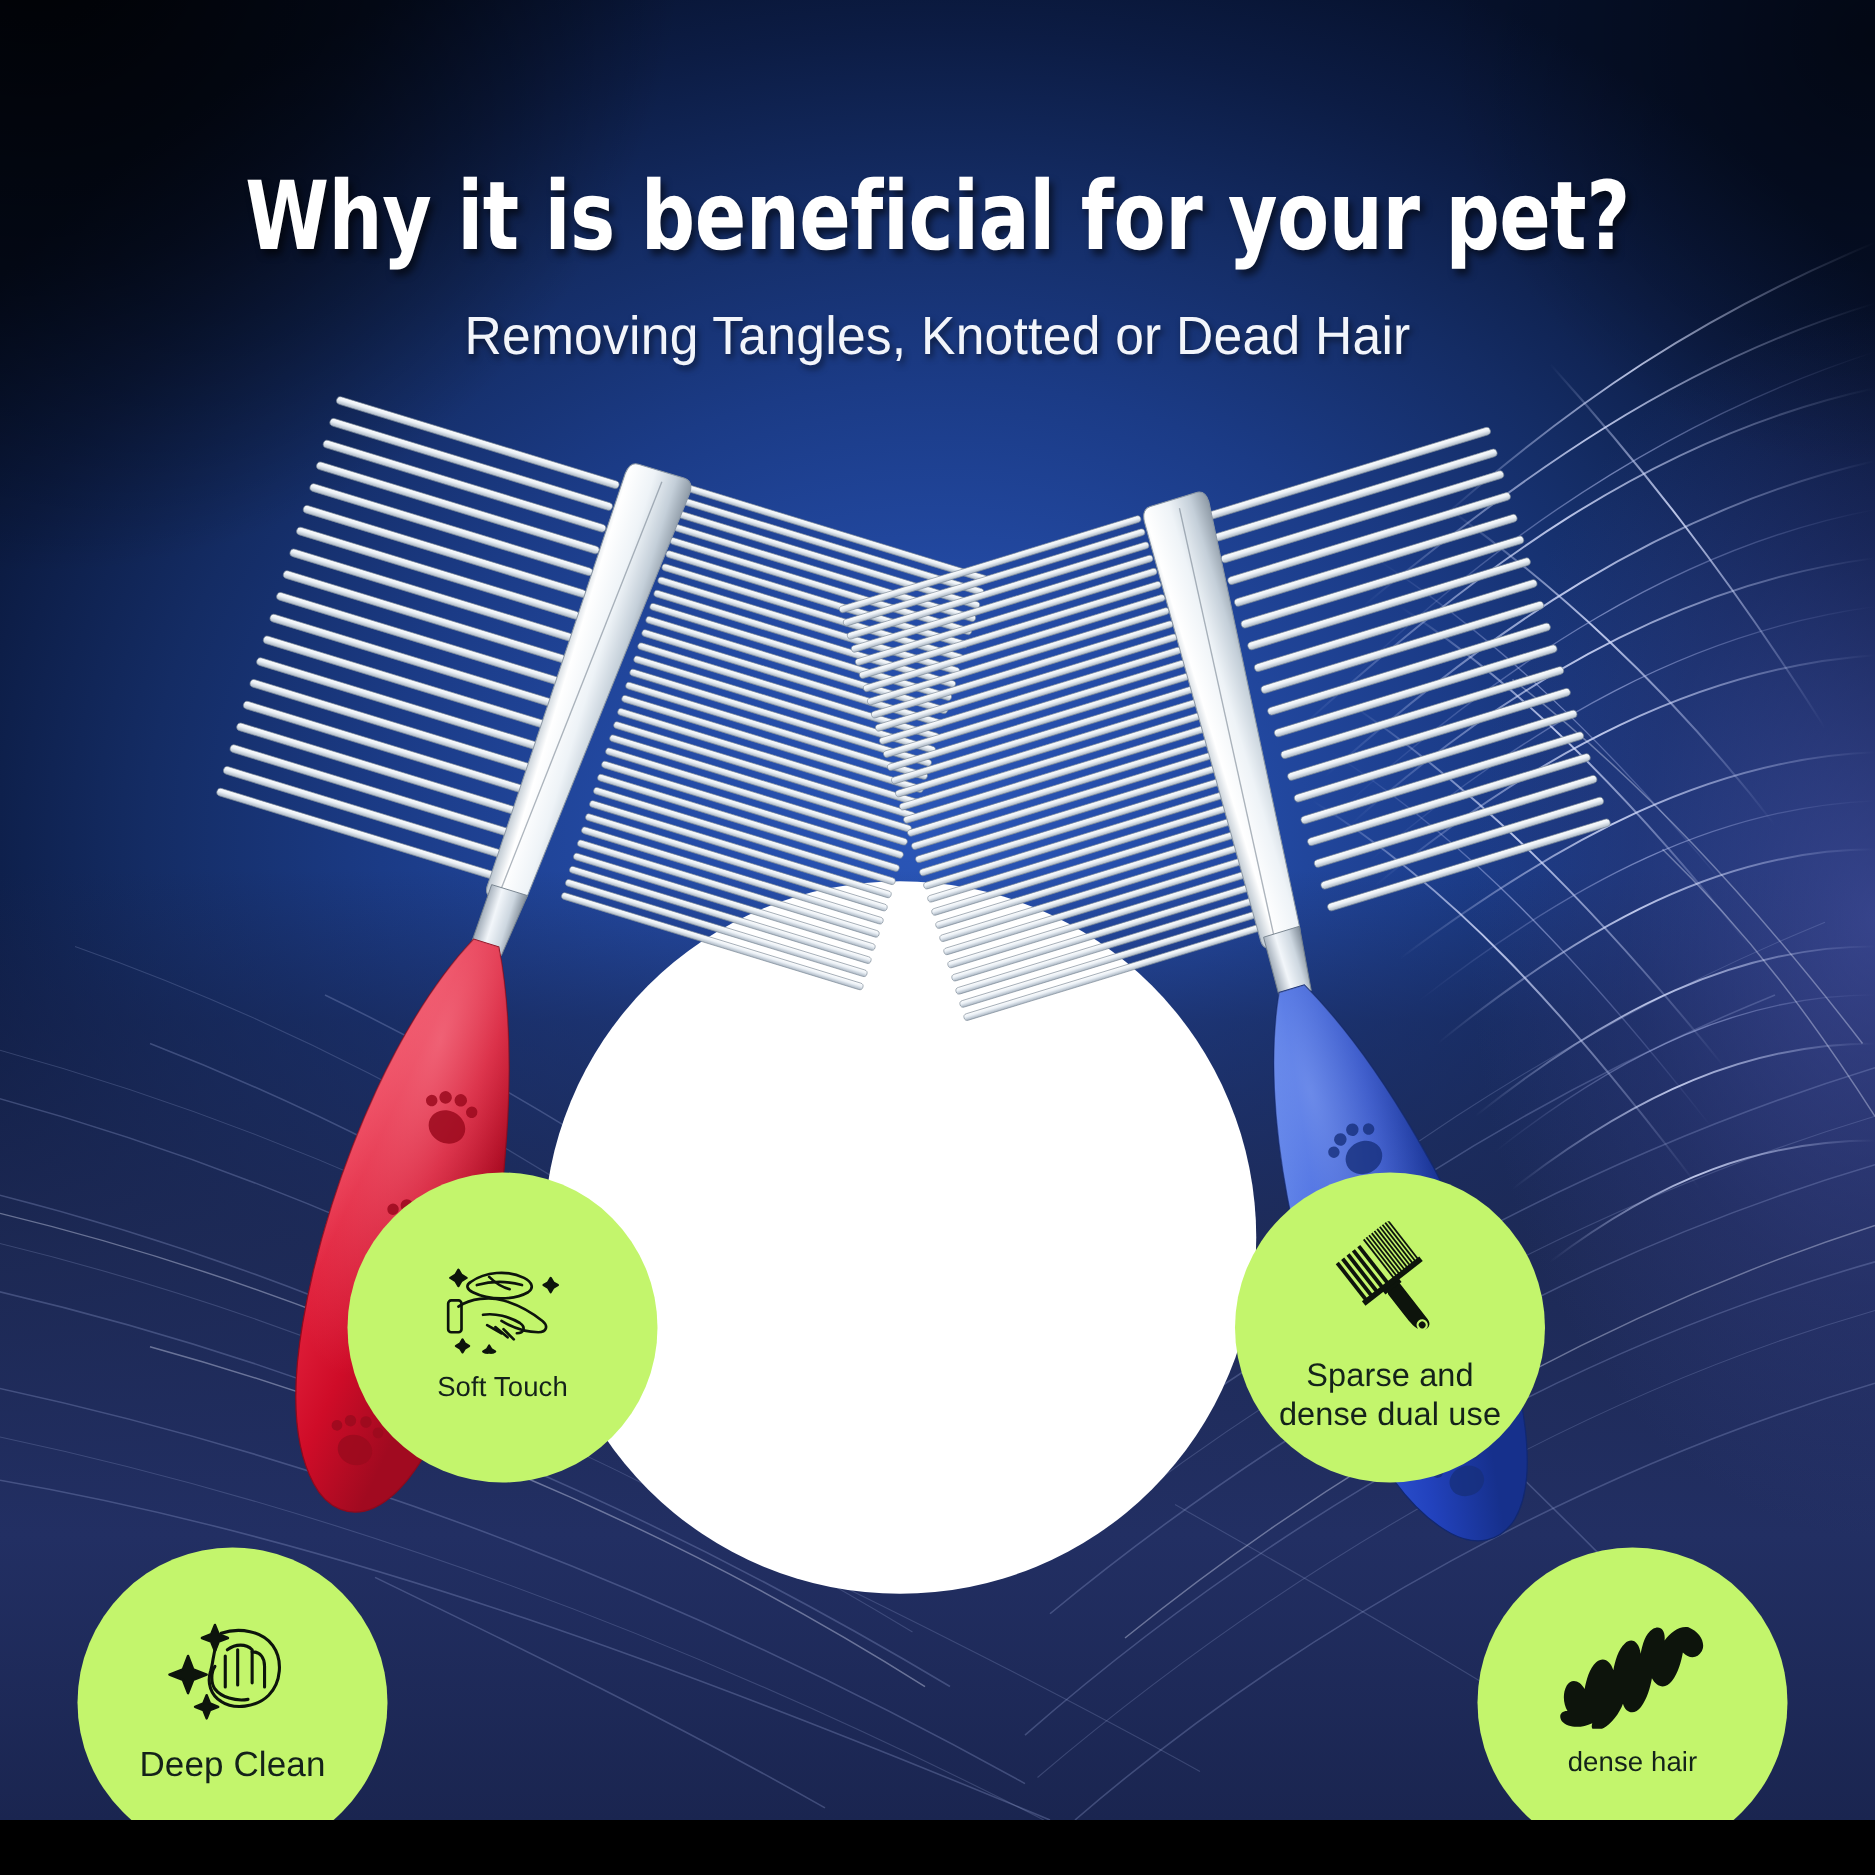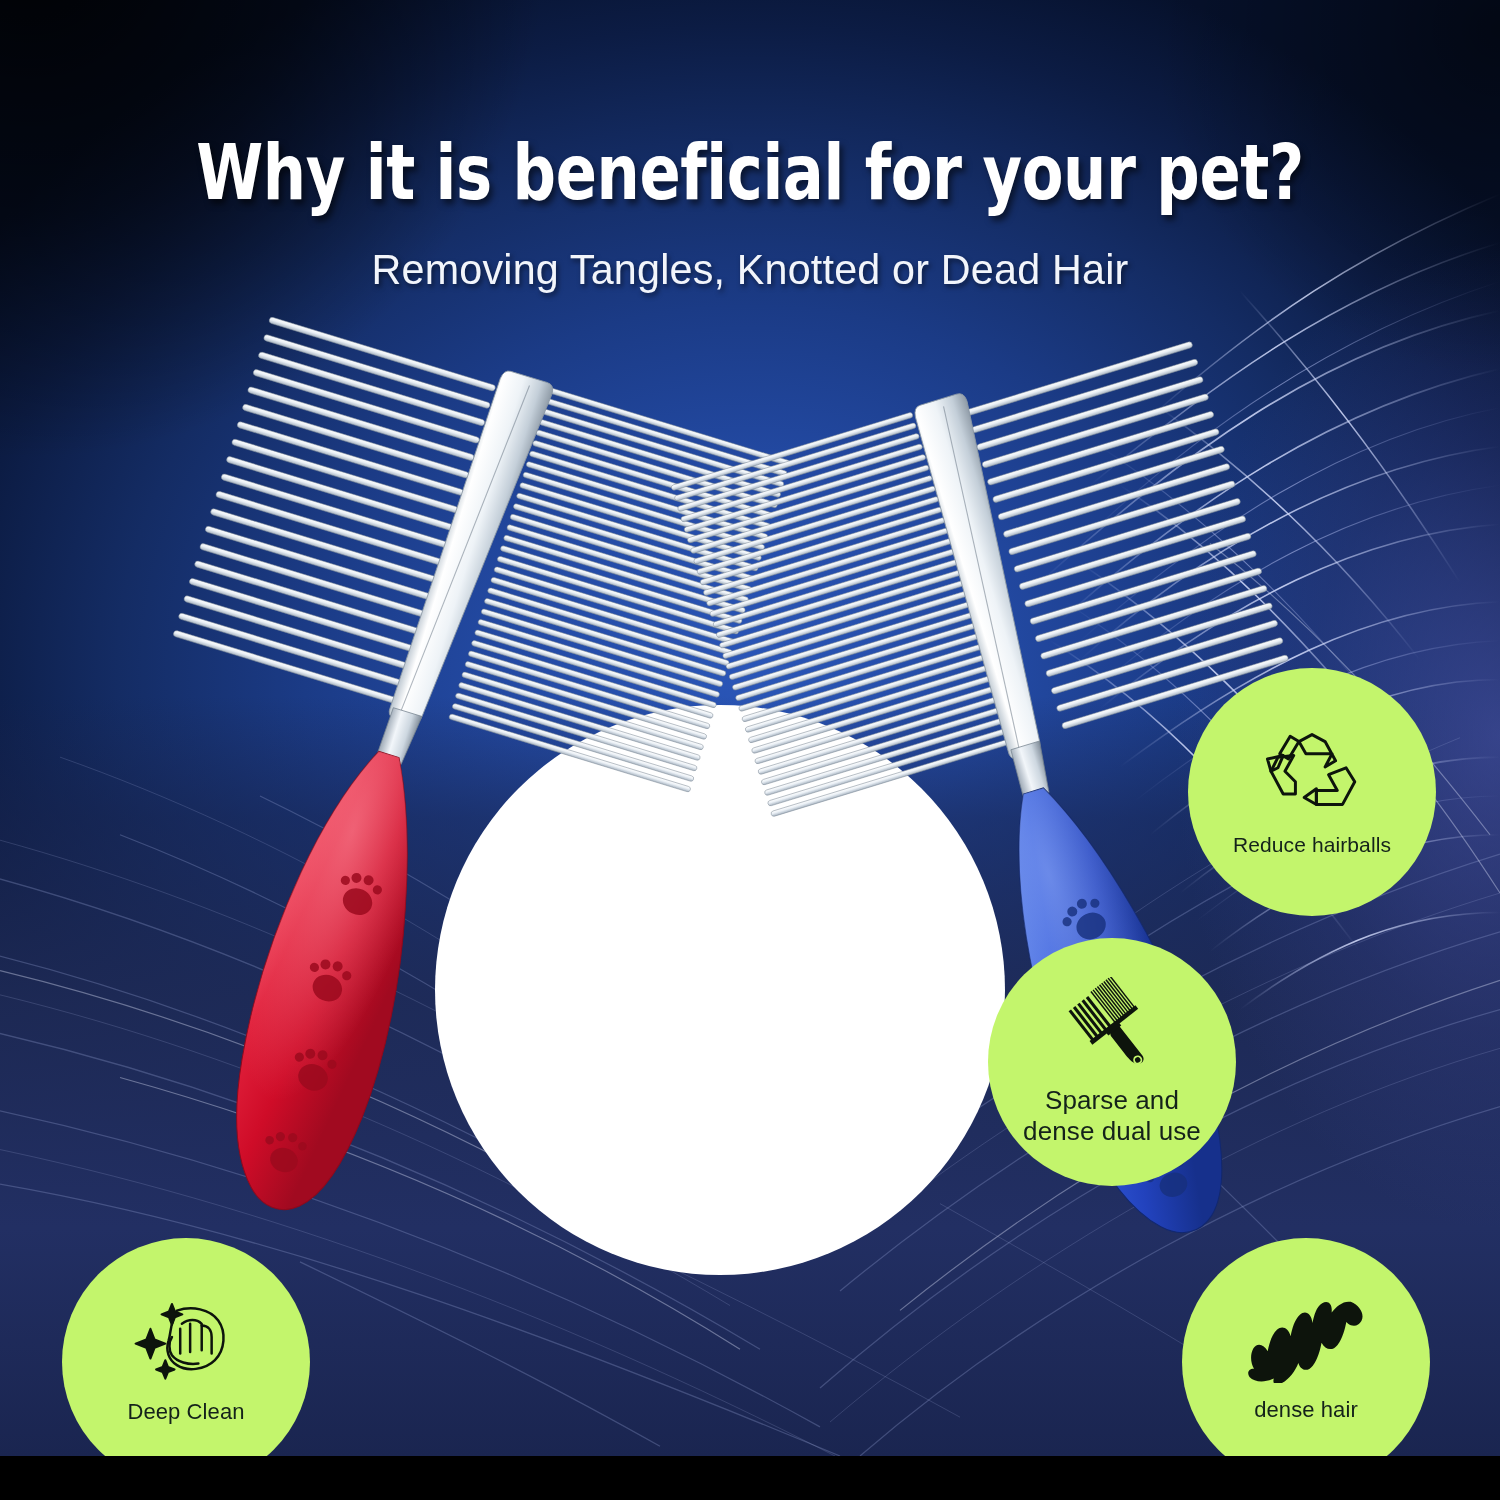--- a/index.html
+++ b/index.html
@@ -104,21 +104,21 @@
   
   #badge-remove-floating-hair { left:68px;  top:668px;  width:248px; height:248px; }
   #badge-soft-touch           { left:278px; top:938px;  width:248px; height:248px; }
   #badge-deep-clean           { left:62px;  top:1238px; width:248px; height:248px; }
   #badge-reduce-hairballs     { left:1188px;top:668px;  width:248px; height:248px; }
   #badge-dual-use             { left:988px; top:938px;  width:248px; height:248px; }
   #badge-fluffy-hair          { left:1182px;top:1238px; width:248px; height:248px; }
 
   #badge-remove-floating-hair .blabel { font-size:21px; margin-top:10px; }
   #badge-soft-touch .blabel           { font-size:22px; margin-top:14px; }
-  #badge-deep-clean .blabel           { font-size:22px; margin-top:14px; }
+  #badge-deep-clean .blabel           { font-size:28px; margin-top:14px; }
   #badge-reduce-hairballs .blabel     { font-size:21px; margin-top:14px; }
   #badge-dual-use .blabel             { font-size:26px; margin-top:8px; }
   #badge-fluffy-hair .blabel          { font-size:22px; margin-top:14px; }
 </style>
 </head>
 <body>
 
 <div id="canvas">
 
   <div class="bg-base"></div>
@@ -492,56 +492,62 @@
           <circle cx="-6" cy="-4" r="4.3"></circle>
             <circle cx="3" cy="-11" r="4.6"></circle>
           <circle cx="15" cy="-14" r="4.6"></circle>
             <circle cx="27" cy="-9" r="4.3"></circle>
         </g>
       </g>
     </svg>
   </div>
 
 
+  <div class="badge" id="badge-soft-touch">
+    <div class="bicon">
+      <svg width="110" height="82" viewBox="0 0 130 100" fill="none" stroke="#0d140c" stroke-width="2.6" stroke-linecap="round" stroke-linejoin="round">
+        <path d="M34 30 C48 20 70 18 86 26 C94 30 96 36 90 40 C76 48 52 48 36 40 C30 37 29 33 34 30 Z"></path>
+        <path d="M40 33 C54 29 70 29 84 33"></path>
+        <path d="M52 25 C58 31 64 35 72 37"></path>
+        <path d="M22 54 C34 46 52 44 66 48 C80 52 94 60 104 68 C110 73 108 79 100 79 C88 79 74 74 64 68"></path>
+        <path d="M46 62 C58 60 72 64 82 70 C88 74 86 80 79 80"></path>
+        <path d="M50 72 L64 80"></path>
+        <path d="M58 74 L70 84"></path>
+        <path d="M66 76 L76 86"></path>
+        <rect x="12" y="48" width="13" height="31" rx="3"></rect>
+        <g stroke-width="2.2">
+          <path d="M22 18 l3 5 5 3 -5 3 -3 5 -3 -5 -5 -3 5 -3 z" fill="#0d140c"></path>
+          <path d="M112 26 l2.6 4.4 4.4 2.6 -4.4 2.6 -2.6 4.4 -2.6 -4.4 -4.4 -2.6 4.4 -2.6 z" fill="#0d140c"></path>
+          <path d="M26 86 l2.4 4 4 2.4 -4 2.4 -2.4 4 -2.4 -4 -4 -2.4 4 -2.4 z" fill="#0d140c"></path>
+          <path d="M52 92 l2.2 3.6 3.6 2.2 -3.6 2.2 -2.2 3.6 -2.2 -3.6 -3.6 -2.2 3.6 -2.2 z" fill="#0d140c"></path>
+        </g>
+      </svg>
+    </div>
+    <div class="blabel">Soft Touch</div>
+  </div>
 
   <div class="badge" id="badge-deep-clean">
     <div class="bicon">
       <svg width="108" height="86" viewBox="0 0 130 104" fill="none" stroke="#0d140c" stroke-width="3" stroke-linecap="round" stroke-linejoin="round">
         <path d="M54 14 C72 8 94 12 104 26 C114 40 112 62 100 74 C88 86 66 88 54 80 C44 74 40 62 44 50 C47 40 46 28 54 14 Z"></path>
         <path d="M60 30 C68 24 78 24 84 30 L84 62"></path>
         <path d="M70 30 L70 64"></path>
         <path d="M58 36 L58 66"></path>
         <path d="M48 46 C44 52 44 62 48 68 C54 76 68 80 80 78"></path>
         <path d="M84 32 C92 32 96 38 96 46 L96 66"></path>
         <g stroke-width="2.4" fill="#0d140c">
           <path d="M22 36 l5 13 13 5 -13 5 -5 13 -5 -13 -13 -5 13 -5 z"></path>
           <path d="M48 6 l3.6 9 9 3.6 -9 3.6 -3.6 9 -3.6 -9 -9 -3.6 9 -3.6 z"></path>
           <path d="M40 74 l3.2 8 8 3.2 -8 3.2 -3.2 8 -3.2 -8 -8 -3.2 8 -3.2 z"></path>
         </g>
       </svg>
     </div>
     <div class="blabel">Deep Clean</div>
   </div>
 
-  <div class="badge" id="badge-reduce-hairballs">
-    <div class="bicon">
-      <svg width="96" height="92" viewBox="0 0 110 104" fill="none" stroke="#0d140c" stroke-width="3.4" stroke-linejoin="round" stroke-linecap="round">
-
-        <path d="M40 16 L55 8 L70 16 L82 38 L70 45 L78 30 L48 30 L40 16 Z"></path>
-        <path d="M40 16 L28 36 L18 30 L30 10 Z"></path>
-
-        <path d="M16 34 L8 50 L22 76 L36 76 L36 62 L24 50 L34 32 Z"></path>
-        <path d="M8 50 L4 36 L22 32 L16 46 Z"></path>
-
-        <path d="M94 46 L104 62 L90 88 L60 88 L60 72 L84 72 L74 54 Z"></path>
-        <path d="M60 88 L46 80 L60 70 Z"></path>
-      </svg>
-    </div>
-    <div class="blabel">Reduce hairballs</div>
-  </div>
 
   <div class="badge" id="badge-dual-use">
     <div class="bicon">
       <svg width="100" height="100" viewBox="0 0 110 110">
         <g transform="rotate(-38 55 55)">
 
           <path d="M48 62 C48 58 58 56 62 58 L62 100 C62 106 56 108 52 104 C48 100 48 92 48 86 Z" fill="#0d140c"></path>
           <circle cx="55" cy="101" r="4" fill="none" stroke="#c3f56c" stroke-width="2"></circle>
           <rect x="46" y="54" width="18" height="6" fill="#0d140c"></rect>
 

